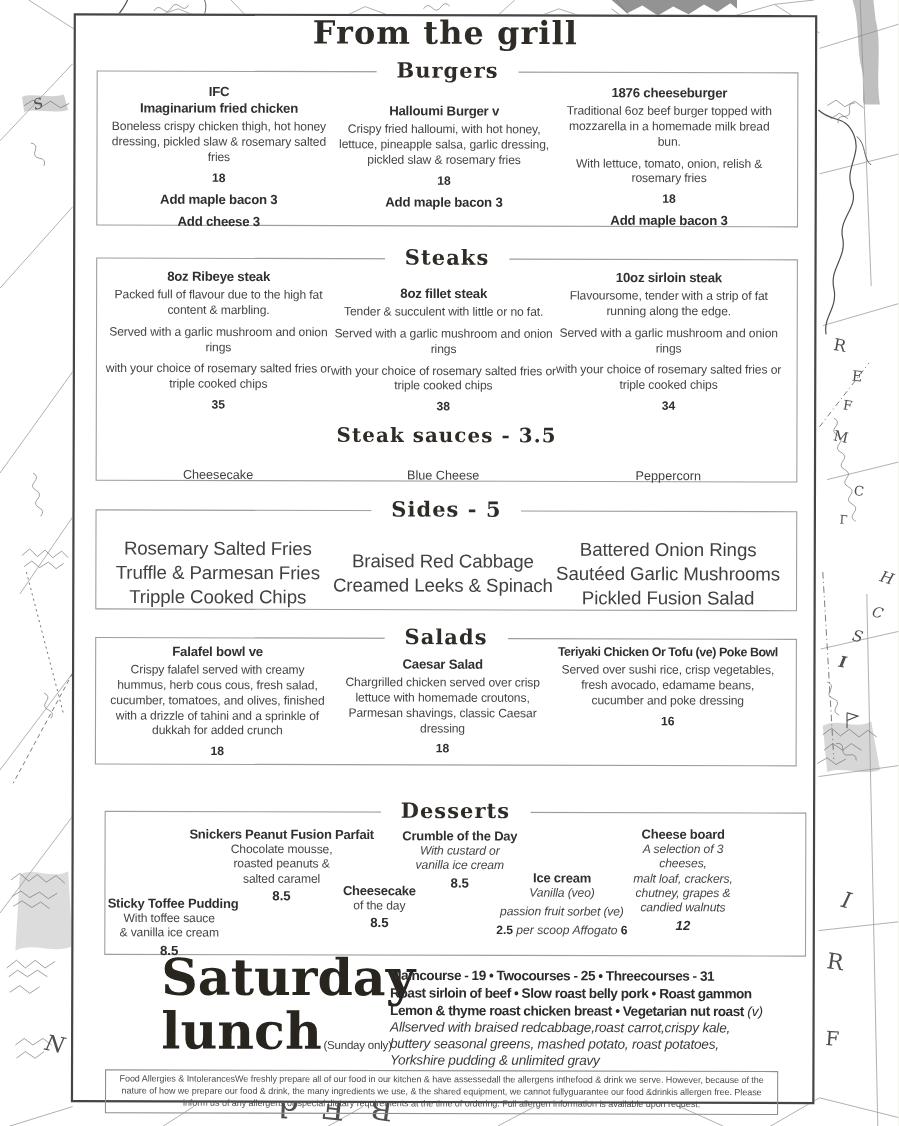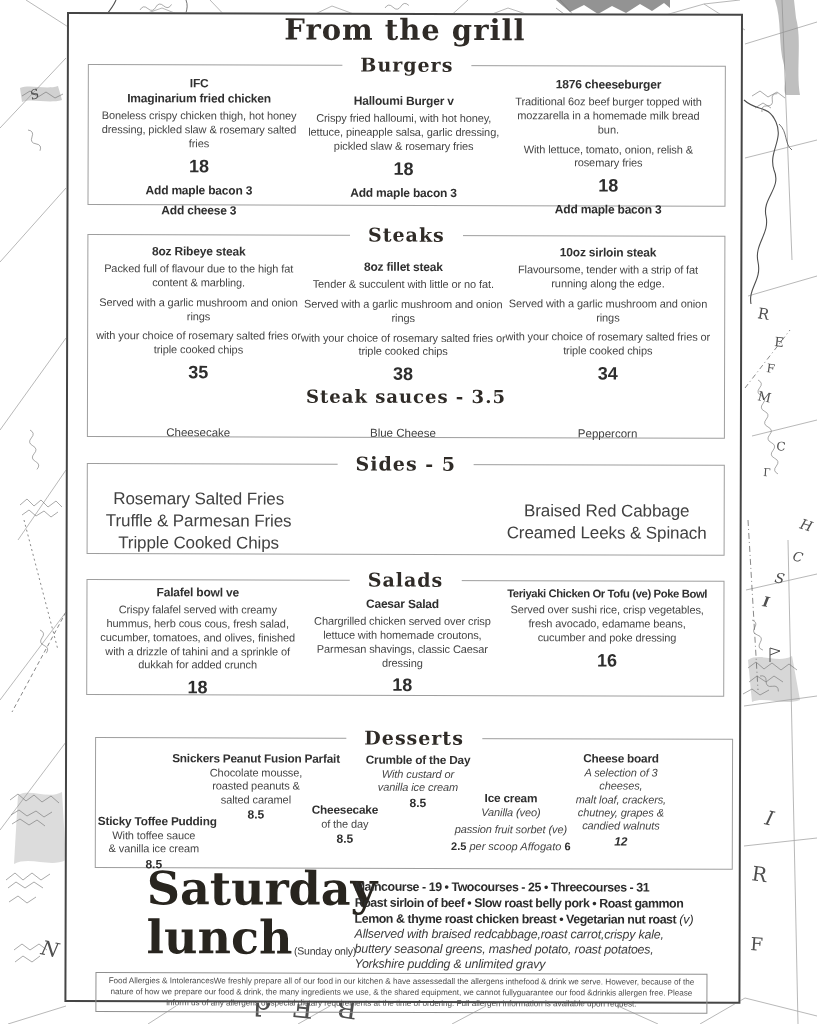--- a/index.html
+++ b/index.html
@@ -13,21 +13,21 @@
   .box{position:absolute;border:1px solid #9e9e9e;background:#fff;box-sizing:border-box;}
   .box-header{position:absolute;top:0;left:50%;transform:translate(-50%,-54%);background:#fff;
         padding:0 18px;font-family:"DejaVu Serif",serif;font-weight:700;font-size:19px;
         letter-spacing:1px;color:#2f2b27;white-space:nowrap;line-height:1.1;}
   .cols{display:flex;justify-content:space-between;padding:0 14px 0 8px;box-sizing:border-box;}
   .col{width:206px;text-align:center;}
   .t{font-weight:bold;font-size:12px;color:#303030;line-height:1.25;letter-spacing:-0.2px;}
   .t.nw{white-space:nowrap;}
   .d{font-size:11px;color:#454545;line-height:1.26;margin-top:3px;letter-spacing:-0.1px;}
   .d + .d{margin-top:6px;}
-  .p{font-weight:bold;font-size:18px;color:#2e2e2e;margin-top:5px;}
+  .p{font-weight:bold;font-size:11px;color:#2e2e2e;margin-top:5px;}
   .x{font-weight:bold;font-size:12px;color:#2e2e2e;margin-top:6px;letter-spacing:-0.2px;}
   
   .box.burgers{left:19px;top:50px;width:638px;height:141px;}
   .burgers .cols{padding-top:11px;}
   .burgers .col.mid{padding-top:17px;}
   
   .box.steaks{left:19px;top:220px;width:638px;height:203px;}
   .steaks .cols{padding-top:9px;}
   .steaks .col.mid{padding-top:15px;}
   .sauces-h{position:absolute;left:0;right:0;top:150px;text-align:center;
@@ -242,20 +242,25 @@
       <div class="cols">
         <div class="col">
           <div class="side-line">Rosemary Salted Fries</div>
           <div class="side-line">Truffle &amp; Parmesan Fries</div>
           <div class="side-line">Tripple Cooked Chips</div>
         </div>
         <div class="col mid">
           <div class="side-line">Braised Red Cabbage</div>
           <div class="side-line">Creamed Leeks &amp; Spinach</div>
         </div>
+        <div class="col">
+          <div class="side-line">Battered Onion Rings</div>
+          <div class="side-line">Sautéed Garlic Mushrooms</div>
+          <div class="side-line">Pickled Fusion Salad</div>
+        </div>
       </div>
     </section>
 
     <section class="box salads">
       <div class="box-header">Salads</div>
       <div class="cols">
         <div class="col">
           <div class="t">Falafel bowl ve</div>
           <div class="d">Crispy falafel served with creamy hummus, herb cous cous, fresh salad, cucumber, tomatoes, and olives, finished with a drizzle of tahini and a sprinkle of dukkah for added crunch</div>
           <div class="p">18</div>

